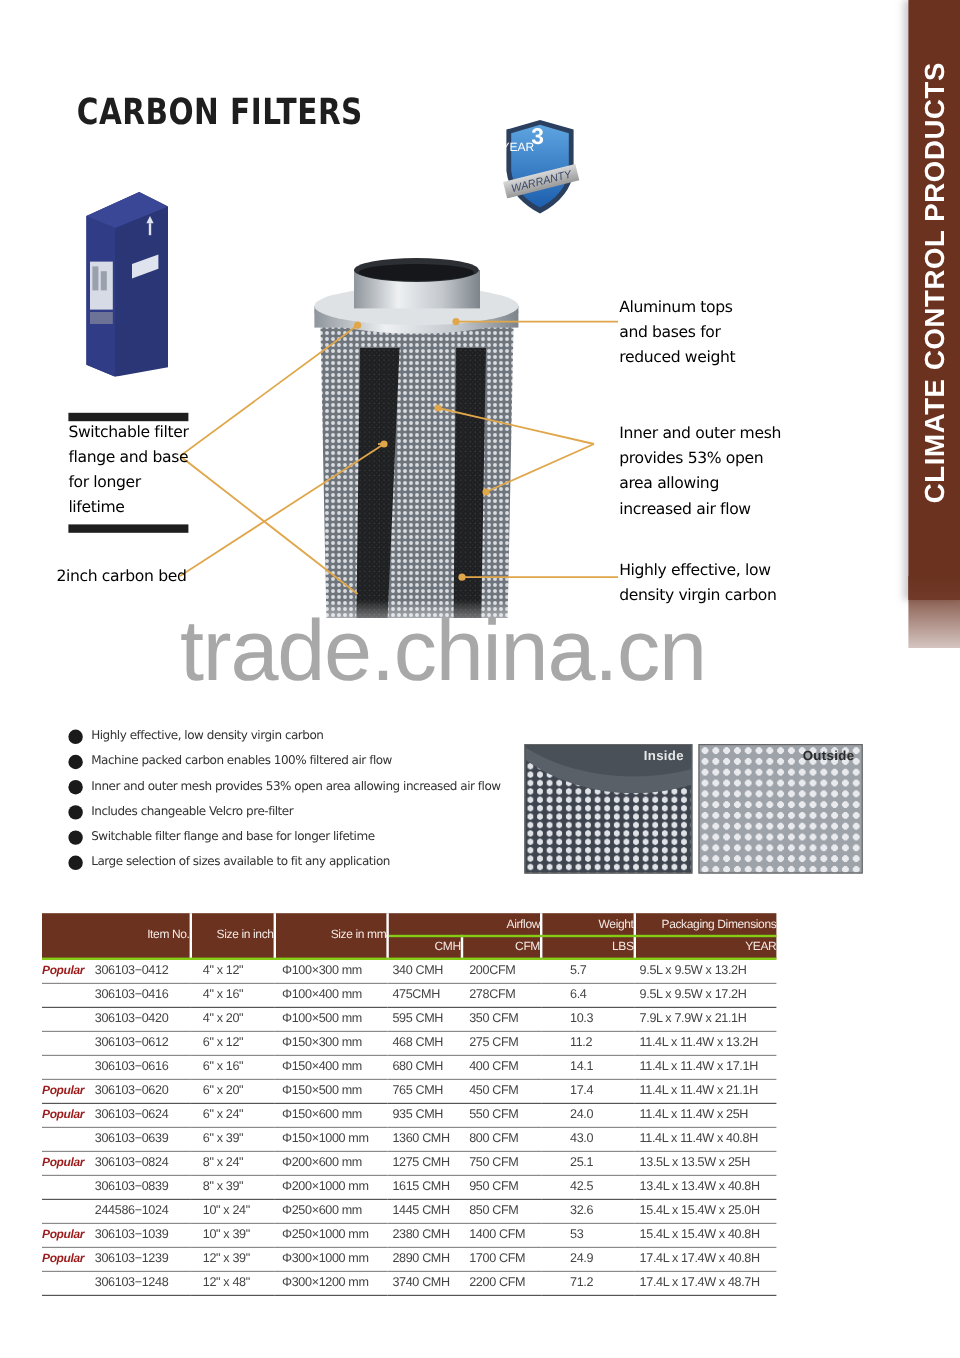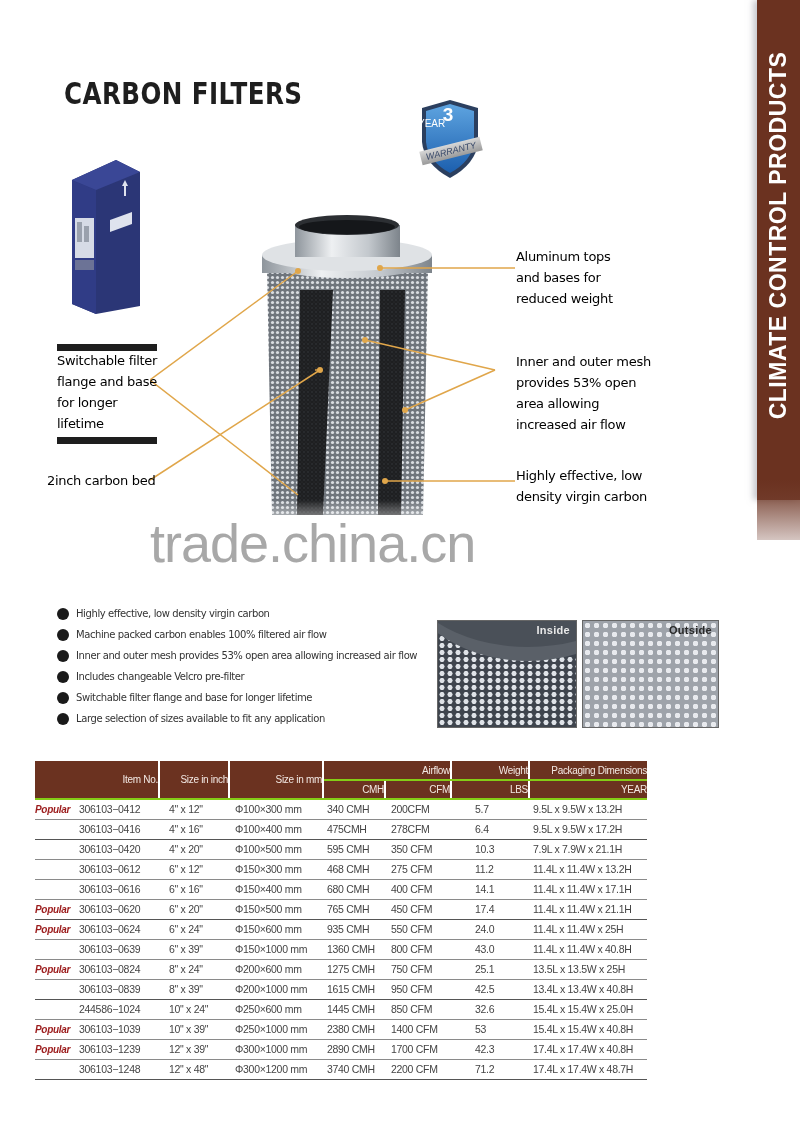--- a/index.html
+++ b/index.html
@@ -50,21 +50,21 @@
   .filter-img { position: absolute; left: 255px; top: 215px; width: 185px; height: 300px; }
 
   
   .callout { position: absolute; font-family: "DejaVu Sans", sans-serif; font-size: 13px; color: #000000; line-height: 21px; letter-spacing: -0.3px; }
   .callout-rule { position: absolute; background: #1e1e1e; height: 7px; }
   .leader { position: absolute; }
 
   
   .watermark {
     position: absolute; left: 150px; top: 498px; width: 500px; height: 90px;
-    font-family: "Liberation Sans", sans-serif; font-size: 54px; color: #a8a8a8;
+    font-family: "Liberation Sans", sans-serif; font-size: 72px; color: #a8a8a8;
     letter-spacing: -1px; line-height: 90px;
   }
   .fade-band {
     position: absolute; left: 230px; top: 500px; width: 420px; height: 40px;
     background: linear-gradient(rgba(255,255,255,0), #fff);
   }
 
   
   .bullets { position: absolute; left: 56px; top: 603px; width: 380px; }
   .bullets li {
@@ -374,21 +374,21 @@
         <td class="c-cfm">1400 CFM</td>
         <td class="c-lbs">53</td>
         <td class="c-pkg">15.4L x 15.4W x 40.8H</td>
       </tr>
       <tr>
         <td class="item"><span class="popular">Popular</span><span>306103−1239</span></td>
         <td class="c-inch">12" x 39"</td>
         <td class="c-mm">Φ300×1000 mm</td>
         <td class="c-cmh">2890 CMH</td>
         <td class="c-cfm">1700 CFM</td>
-        <td class="c-lbs">42.3</td>
+        <td class="c-lbs">24.9</td>
         <td class="c-pkg">17.4L x 17.4W x 40.8H</td>
       </tr>
       <tr class="thick">
         <td class="item"><span>306103−1248</span></td>
         <td class="c-inch">12" x 48"</td>
         <td class="c-mm">Φ300×1200 mm</td>
         <td class="c-cmh">3740 CMH</td>
         <td class="c-cfm">2200 CFM</td>
         <td class="c-lbs">71.2</td>
         <td class="c-pkg">17.4L x 17.4W x 48.7H</td>

